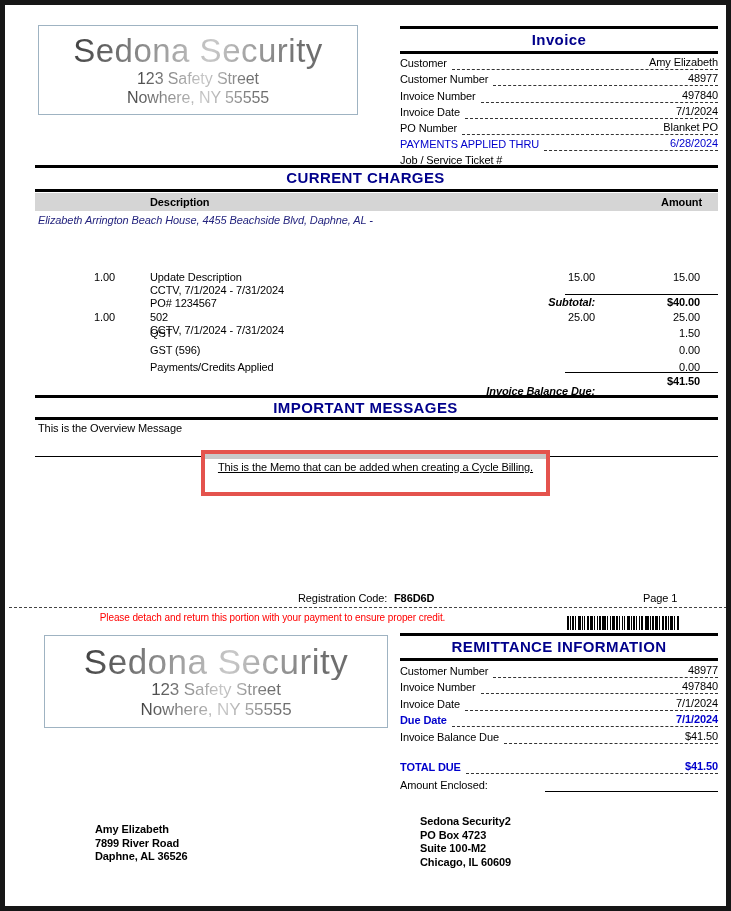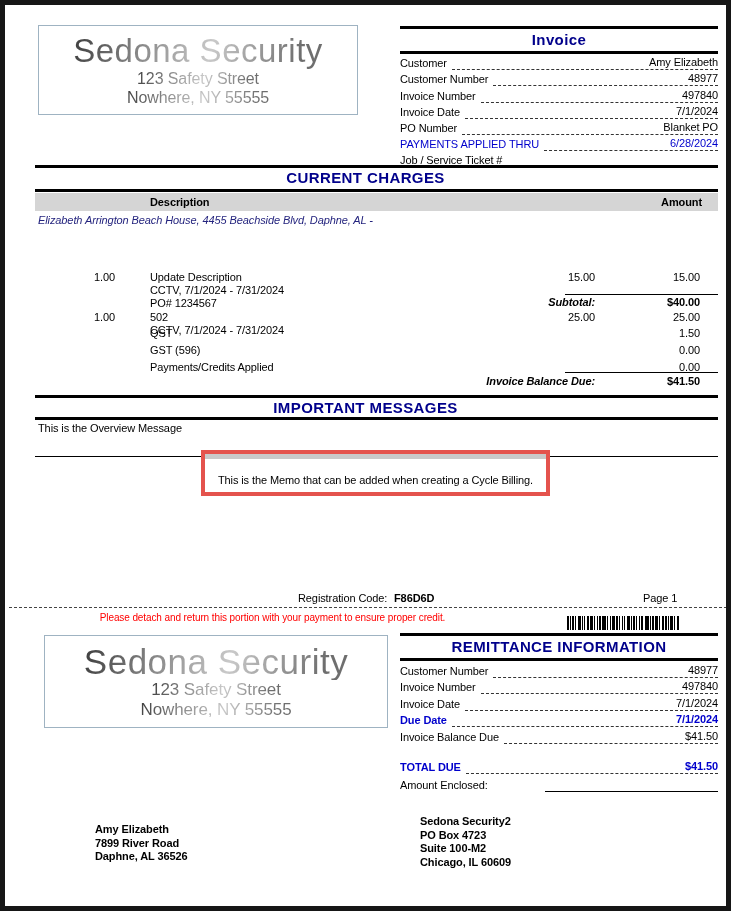--- a/index.html
+++ b/index.html
@@ -86,21 +86,21 @@
   .adj-value { position:absolute; left:595px; width:100px; text-align:right; }
 
   
   .overview-msg { position:absolute; left:33px; top:417px; }
   .thin-line { position:absolute; left:30px; top:451px; width:683px; height:1px; background:#000; }
   .memo-box {
     position:absolute; left:196px; top:445px; width:349px; height:46px;
     border:4px solid #e4534d; background:#fff; text-align:center; z-index:2;
   }
   .memo-strip { height:5px; background:#c9c9c9; }
-  .memo-text { margin-top:15px; }
+  .memo-text { margin-top:2px;text-decoration:underline; }
 
   
   .reg-label { position:absolute; left:293px; top:587px; }
   .reg-code  { position:absolute; left:389px; top:587px; font-weight:bold; }
   .page-label{ position:absolute; left:638px; top:587px; }
   .dash-div  { position:absolute; left:4px; top:602px; width:723px; border-top:1px dashed #444; }
   .detach-note {
     position:absolute; left:0; right:186px; top:607px; text-align:center;
     color:#FF0000; font-size:10px;
   }
@@ -198,21 +198,21 @@
   <div class="tot-value" style="top:291px;">$40.00</div>
 
   <div class="adj-label" style="top:322px;">QST</div>
   <div class="adj-value" style="top:322px;">1.50</div>
   <div class="adj-label" style="top:339px;">GST (596)</div>
   <div class="adj-value" style="top:339px;">0.00</div>
   <div class="adj-label" style="top:356px;">Payments/Credits Applied</div>
   <div class="adj-value" style="top:356px;">0.00</div>
 
   <div class="ov-line" style="top:367px;"></div>
-  <div class="tot-label" style="top:370px;">Invoice Balance Due:</div>
+  <div class="tot-label" style="top:380px;">Invoice Balance Due:</div>
   <div class="tot-value" style="top:370px;">$41.50</div>
 
   <div class="hline" style="top:390px;height:3px;"></div>
   <div class="section-title" style="top:394px;">IMPORTANT MESSAGES</div>
   <div class="hline" style="top:412px;height:3px;"></div>
   <div class="overview-msg">This is the Overview Message</div>
 
   <div class="thin-line"></div>
   <div class="memo-box">
     <div class="memo-strip"></div>

